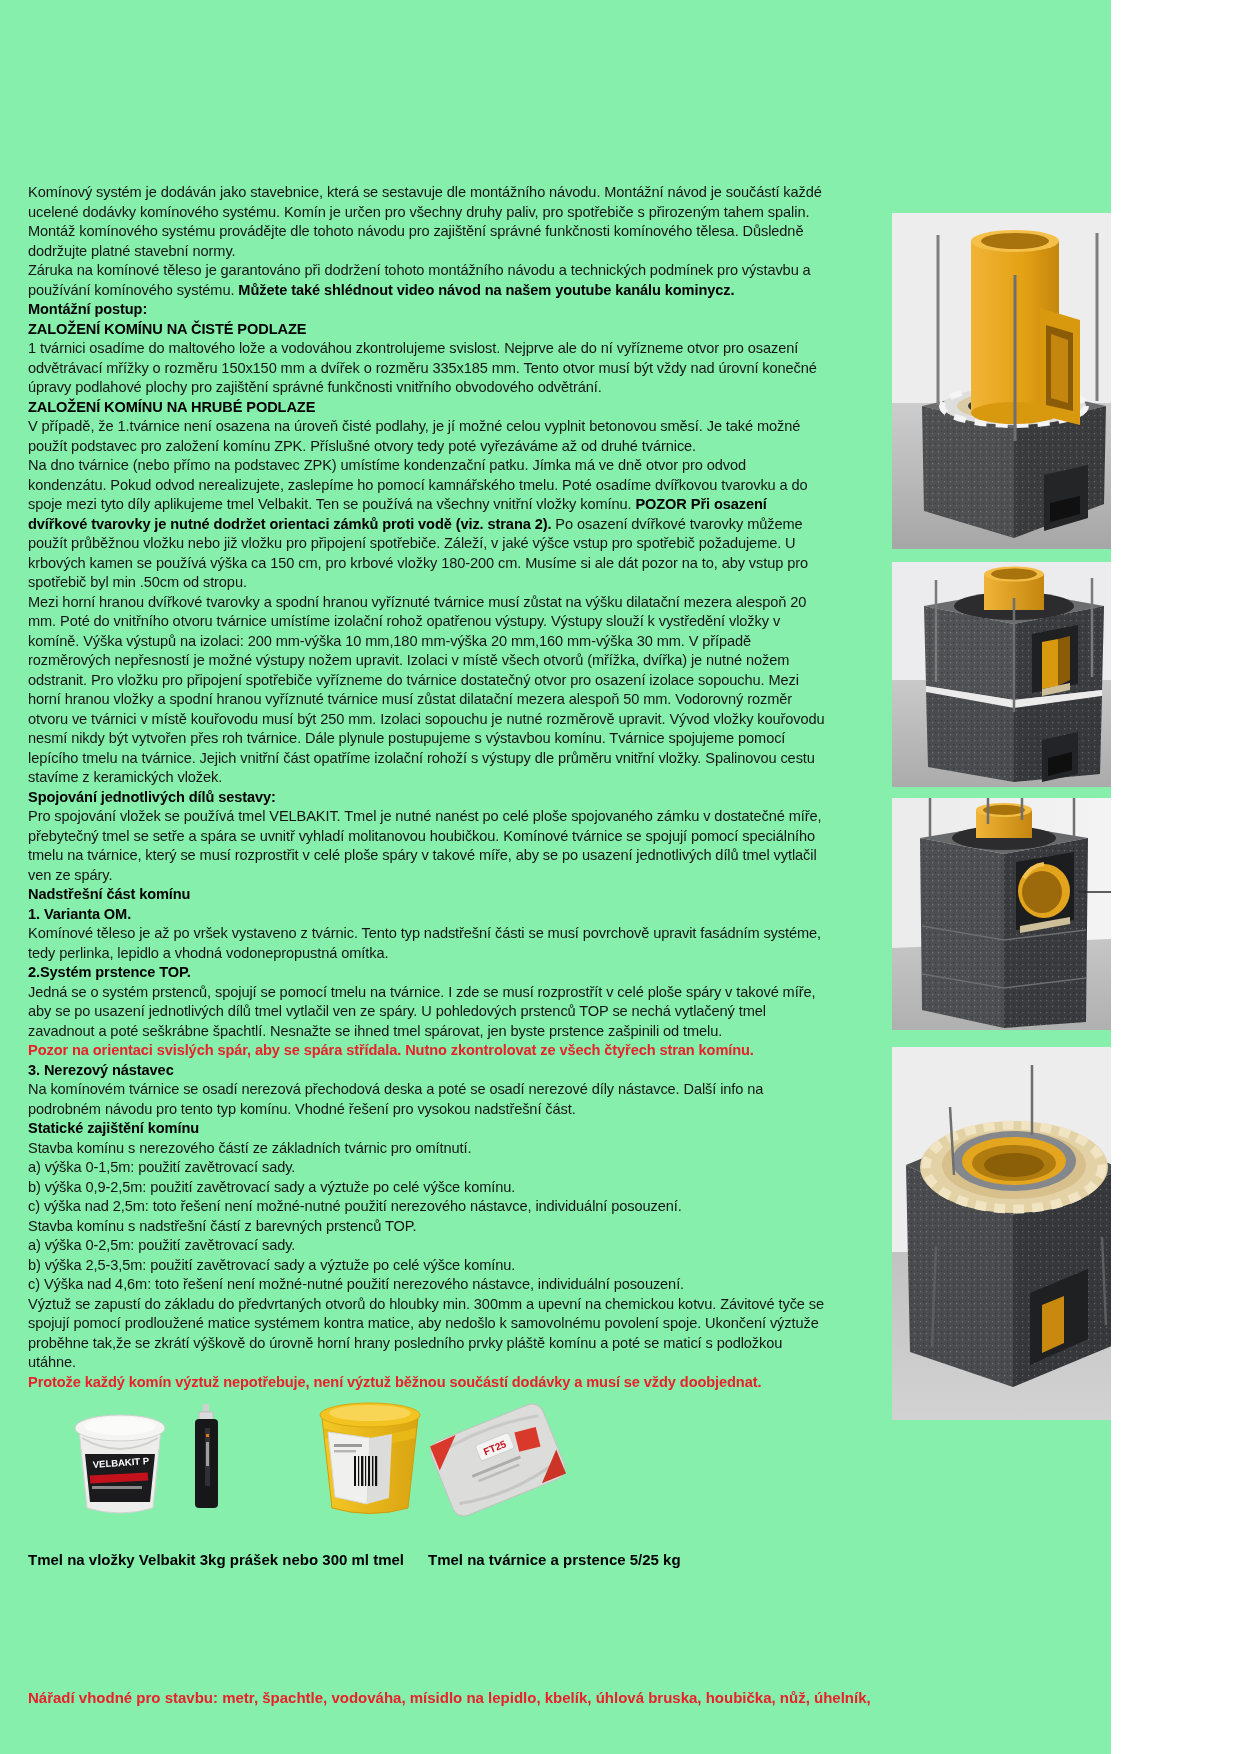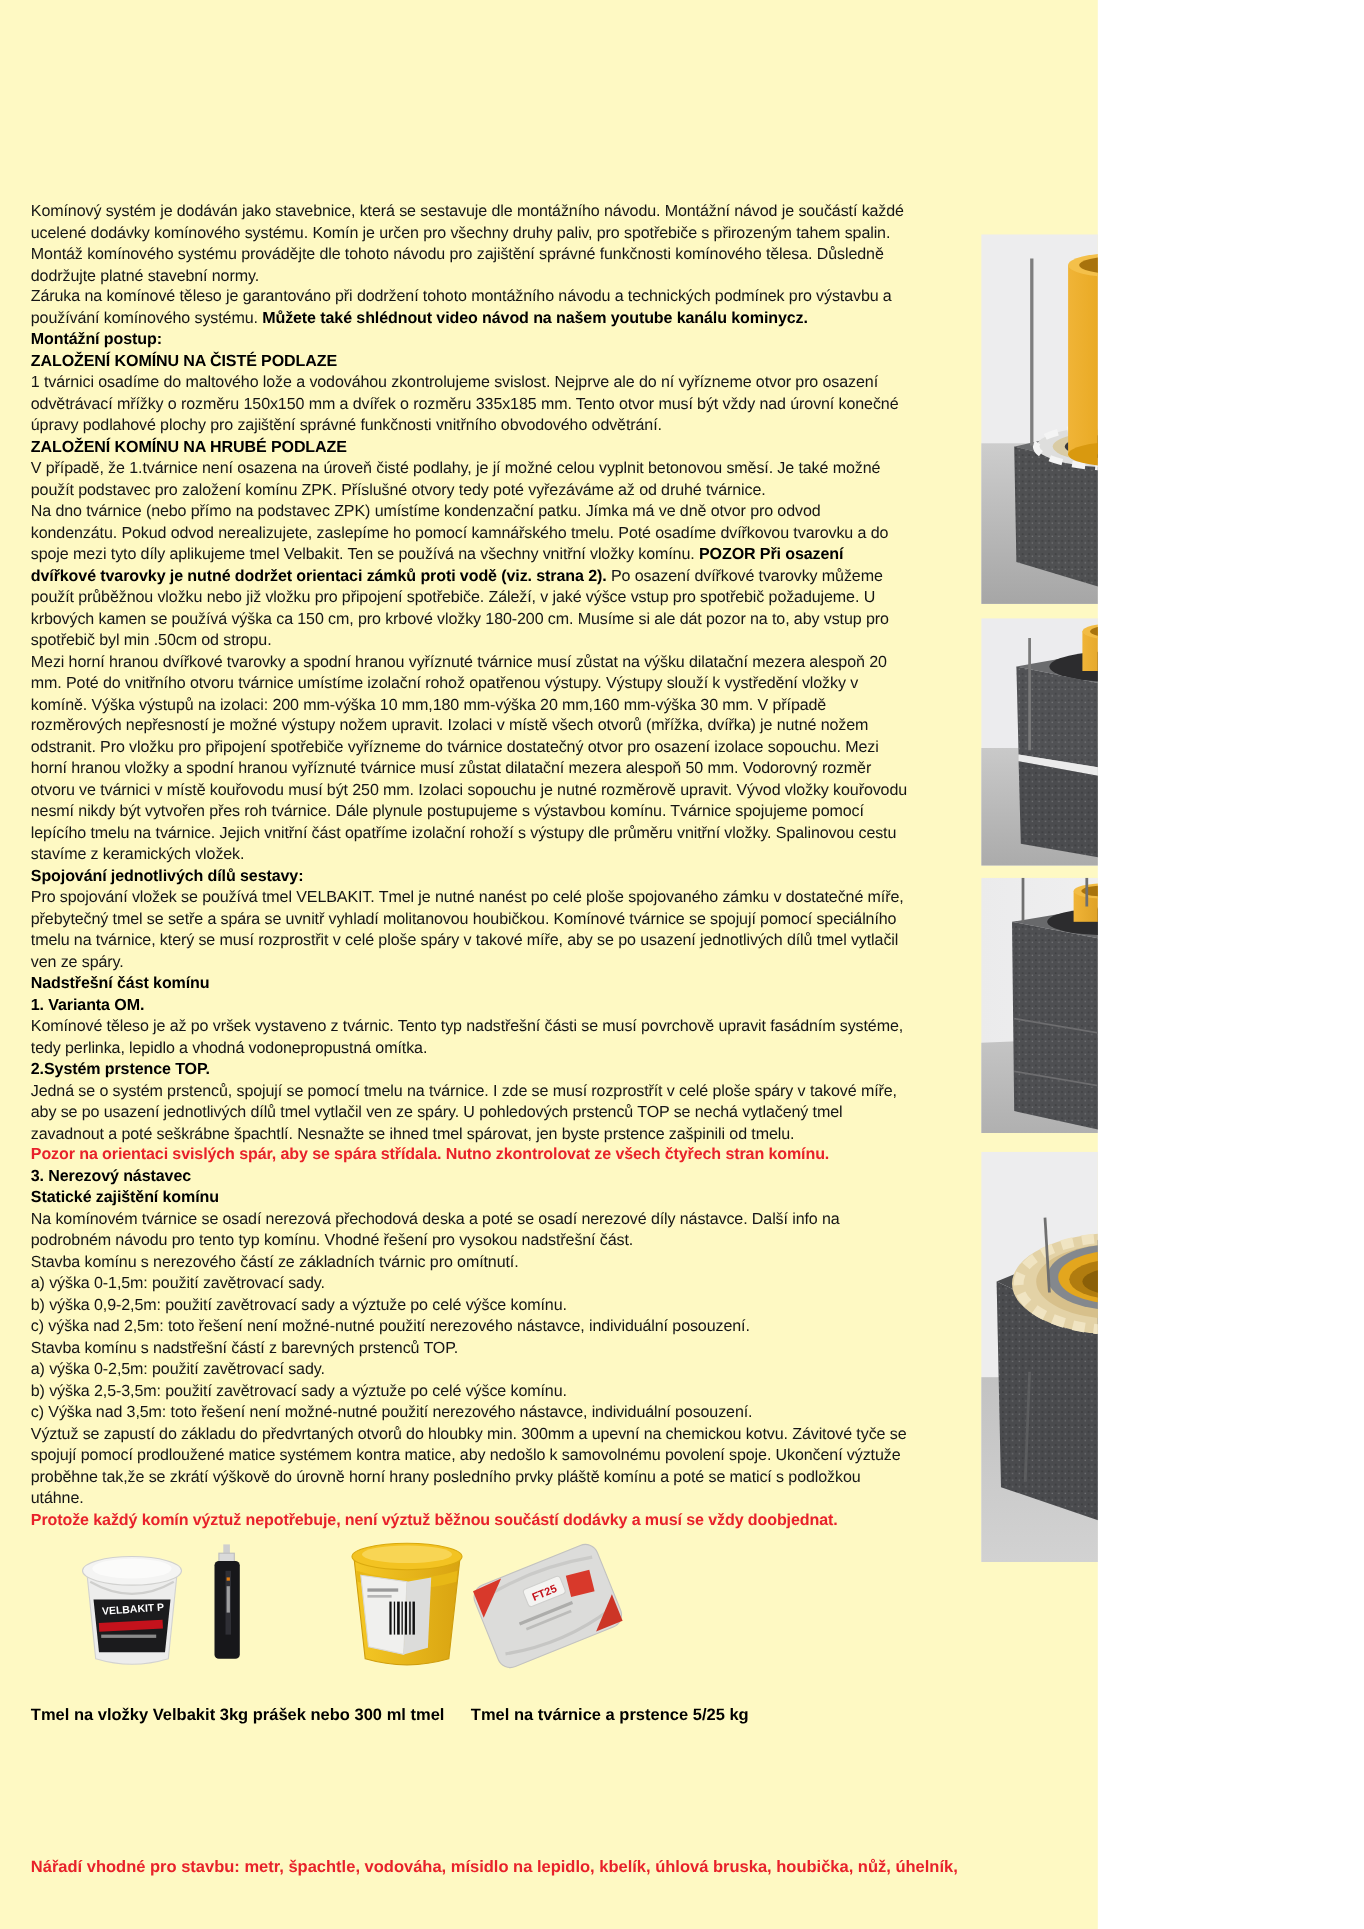--- a/index.html
+++ b/index.html
@@ -1,16 +1,16 @@
 <!DOCTYPE html>
 <html><head>
 <meta charset="utf-8">
 <style>
   html,body { margin:0; padding:0; background:#ffffff; }
-  .page { position:relative; width:998px; height:1754px; background:#fef9c3;
+  .page { position:relative; width:1111px; height:1754px; background:#86efac;
           font-family:"Liberation Sans", sans-serif; overflow:hidden; }
   .text-col { position:absolute; left:28px; top:183px; width:798px;
               font-size:14.6px; line-height:19.5px; letter-spacing:-0.1px; color:#151515; }
   .text-col p { margin:0; }
   .seg-b { font-weight:bold; color:#000; }
   .seg-r { color:#e8212a; }
   .fig { position:absolute; }
   .dim-text { font-family:"Liberation Sans", sans-serif; }
   .caption-row { position:absolute; left:28px; top:1551px; font-size:15px; font-weight:bold; color:#000; }
   .caption-row .gap { display:inline-block; width:24px; }
@@ -33,30 +33,30 @@
       <p><span>Mezi horní hranou  dvířkové tvarovky a spodní hranou vyříznuté tvárnice musí zůstat na výšku dilatační mezera alespoň 20 mm. Poté do vnitřního otvoru tvárnice umístíme izolační rohož opatřenou výstupy. Výstupy slouží k vystředění vložky v komíně. Výška výstupů na izolaci: 200 mm-výška 10 mm,180 mm-výška 20 mm,160 mm-výška 30 mm. V případě rozměrových nepřesností je možné výstupy nožem upravit. Izolaci v místě  všech otvorů (mřížka, dvířka) je nutné nožem odstranit.  Pro vložku pro připojení spotřebiče vyřízneme do tvárnice dostatečný otvor pro osazení izolace sopouchu. Mezi horní hranou vložky  a spodní hranou vyříznuté tvárnice musí zůstat dilatační mezera alespoň 50 mm. Vodorovný rozměr otvoru ve tvárnici v místě kouřovodu musí být 250 mm.  Izolaci sopouchu je nutné rozměrově upravit.  Vývod vložky kouřovodu nesmí nikdy být vytvořen přes roh tvárnice. Dále plynule postupujeme s výstavbou komínu. Tvárnice spojujeme pomocí lepícího tmelu na tvárnice. Jejich vnitřní část opatříme izolační rohoží s výstupy dle průměru vnitřní vložky. Spalinovou cestu stavíme z keramických vložek.</span></p>
       <p><span class="seg-b">Spojování jednotlivých dílů sestavy:</span></p>
       <p><span>Pro spojování vložek se používá tmel VELBAKIT. Tmel je nutné nanést po celé ploše spojovaného zámku v dostatečné míře, přebytečný tmel se setře a spára se uvnitř vyhladí molitanovou houbičkou. Komínové tvárnice se spojují pomocí speciálního tmelu na tvárnice, který se musí rozprostřit v celé ploše spáry v takové míře, aby se po usazení jednotlivých dílů tmel vytlačil ven ze spáry.</span></p>
       <p><span class="seg-b">Nadstřešní část komínu</span></p>
       <p><span class="seg-b">1. Varianta OM.</span></p>
       <p><span>Komínové těleso je až po vršek vystaveno z tvárnic. Tento typ nadstřešní části se musí povrchově upravit fasádním systéme, tedy perlinka, lepidlo a vhodná vodonepropustná omítka.</span></p>
       <p><span class="seg-b">2.Systém prstence TOP.</span></p>
       <p><span>Jedná se o systém prstenců, spojují se pomocí tmelu na tvárnice. I zde se musí rozprostřít v celé ploše spáry v takové míře, aby se po usazení jednotlivých dílů tmel vytlačil ven ze spáry. U pohledových prstenců TOP se nechá vytlačený tmel zavadnout a poté seškrábne špachtlí. Nesnažte se ihned tmel spárovat, jen byste prstence zašpinili od tmelu.</span></p>
       <p><span class="seg-b seg-r">Pozor na orientaci svislých spár, aby se spára střídala. Nutno zkontrolovat ze všech čtyřech stran komínu.</span></p>
       <p><span class="seg-b">3. Nerezový nástavec</span></p>
+      <p><span>Na komínovém tvárnice se osadí nerezová přechodová deska a poté se osadí nerezové díly nástavce. Další info na podrobném návodu pro tento typ komínu. Vhodné řešení pro vysokou nadstřešní část.</span></p>
       <p><span class="seg-b">Statické zajištění komínu</span></p>
-      <p><span>Na komínovém tvárnice se osadí nerezová přechodová deska a poté se osadí nerezové díly nástavce. Další info na podrobném návodu pro tento typ komínu. Vhodné řešení pro vysokou nadstřešní část.</span></p>
       <p><span>Stavba komínu s nerezového částí ze základních tvárnic pro omítnutí.</span></p>
       <p><span>a) výška 0-1,5m: použití zavětrovací sady.</span></p>
       <p><span>b) výška 0,9-2,5m: použití zavětrovací sady a výztuže po celé výšce komínu.</span></p>
       <p><span>c) výška nad 2,5m: toto řešení není možné-nutné použití nerezového nástavce, individuální posouzení.</span></p>
       <p><span>Stavba komínu s nadstřešní částí z barevných prstenců TOP.</span></p>
       <p><span>a) výška 0-2,5m: použití zavětrovací sady.</span></p>
       <p><span>b) výška 2,5-3,5m: použití zavětrovací sady a výztuže po celé výšce komínu.</span></p>
-      <p><span>c) Výška nad 3,5m: toto řešení není možné-nutné použití nerezového nástavce, individuální posouzení.</span></p>
+      <p><span>c) Výška nad 4,6m: toto řešení není možné-nutné použití nerezového nástavce, individuální posouzení.</span></p>
       <p><span>Výztuž se zapustí do základu do předvrtaných otvorů do hloubky min. 300mm a upevní na chemickou kotvu. Závitové tyče se spojují pomocí prodloužené matice systémem kontra matice, aby nedošlo k samovolnému povolení spoje. Ukončení výztuže proběhne tak,že se zkrátí výškově do úrovně horní hrany posledního prvky pláště komínu a poté se maticí s podložkou utáhne.</span></p>
       <p><span class="seg-b seg-r">Protože každý komín výztuž nepotřebuje, není výztuž běžnou součástí dodávky a musí se vždy doobjednat.</span></p>
     </div>
 
   <div class="fig" style="left:892px; top:213px; width:243px; height:336px;">
     <svg width="243" height="336" viewBox="0 0 243 336" xmlns="http://www.w3.org/2000/svg">
       <defs>
         <linearGradient id="floor1" x1="0" y1="0" x2="0" y2="1">
           <stop offset="0" stop-color="#cdcdcd"></stop>
             <stop offset="1" stop-color="#a6a6a6"></stop>

